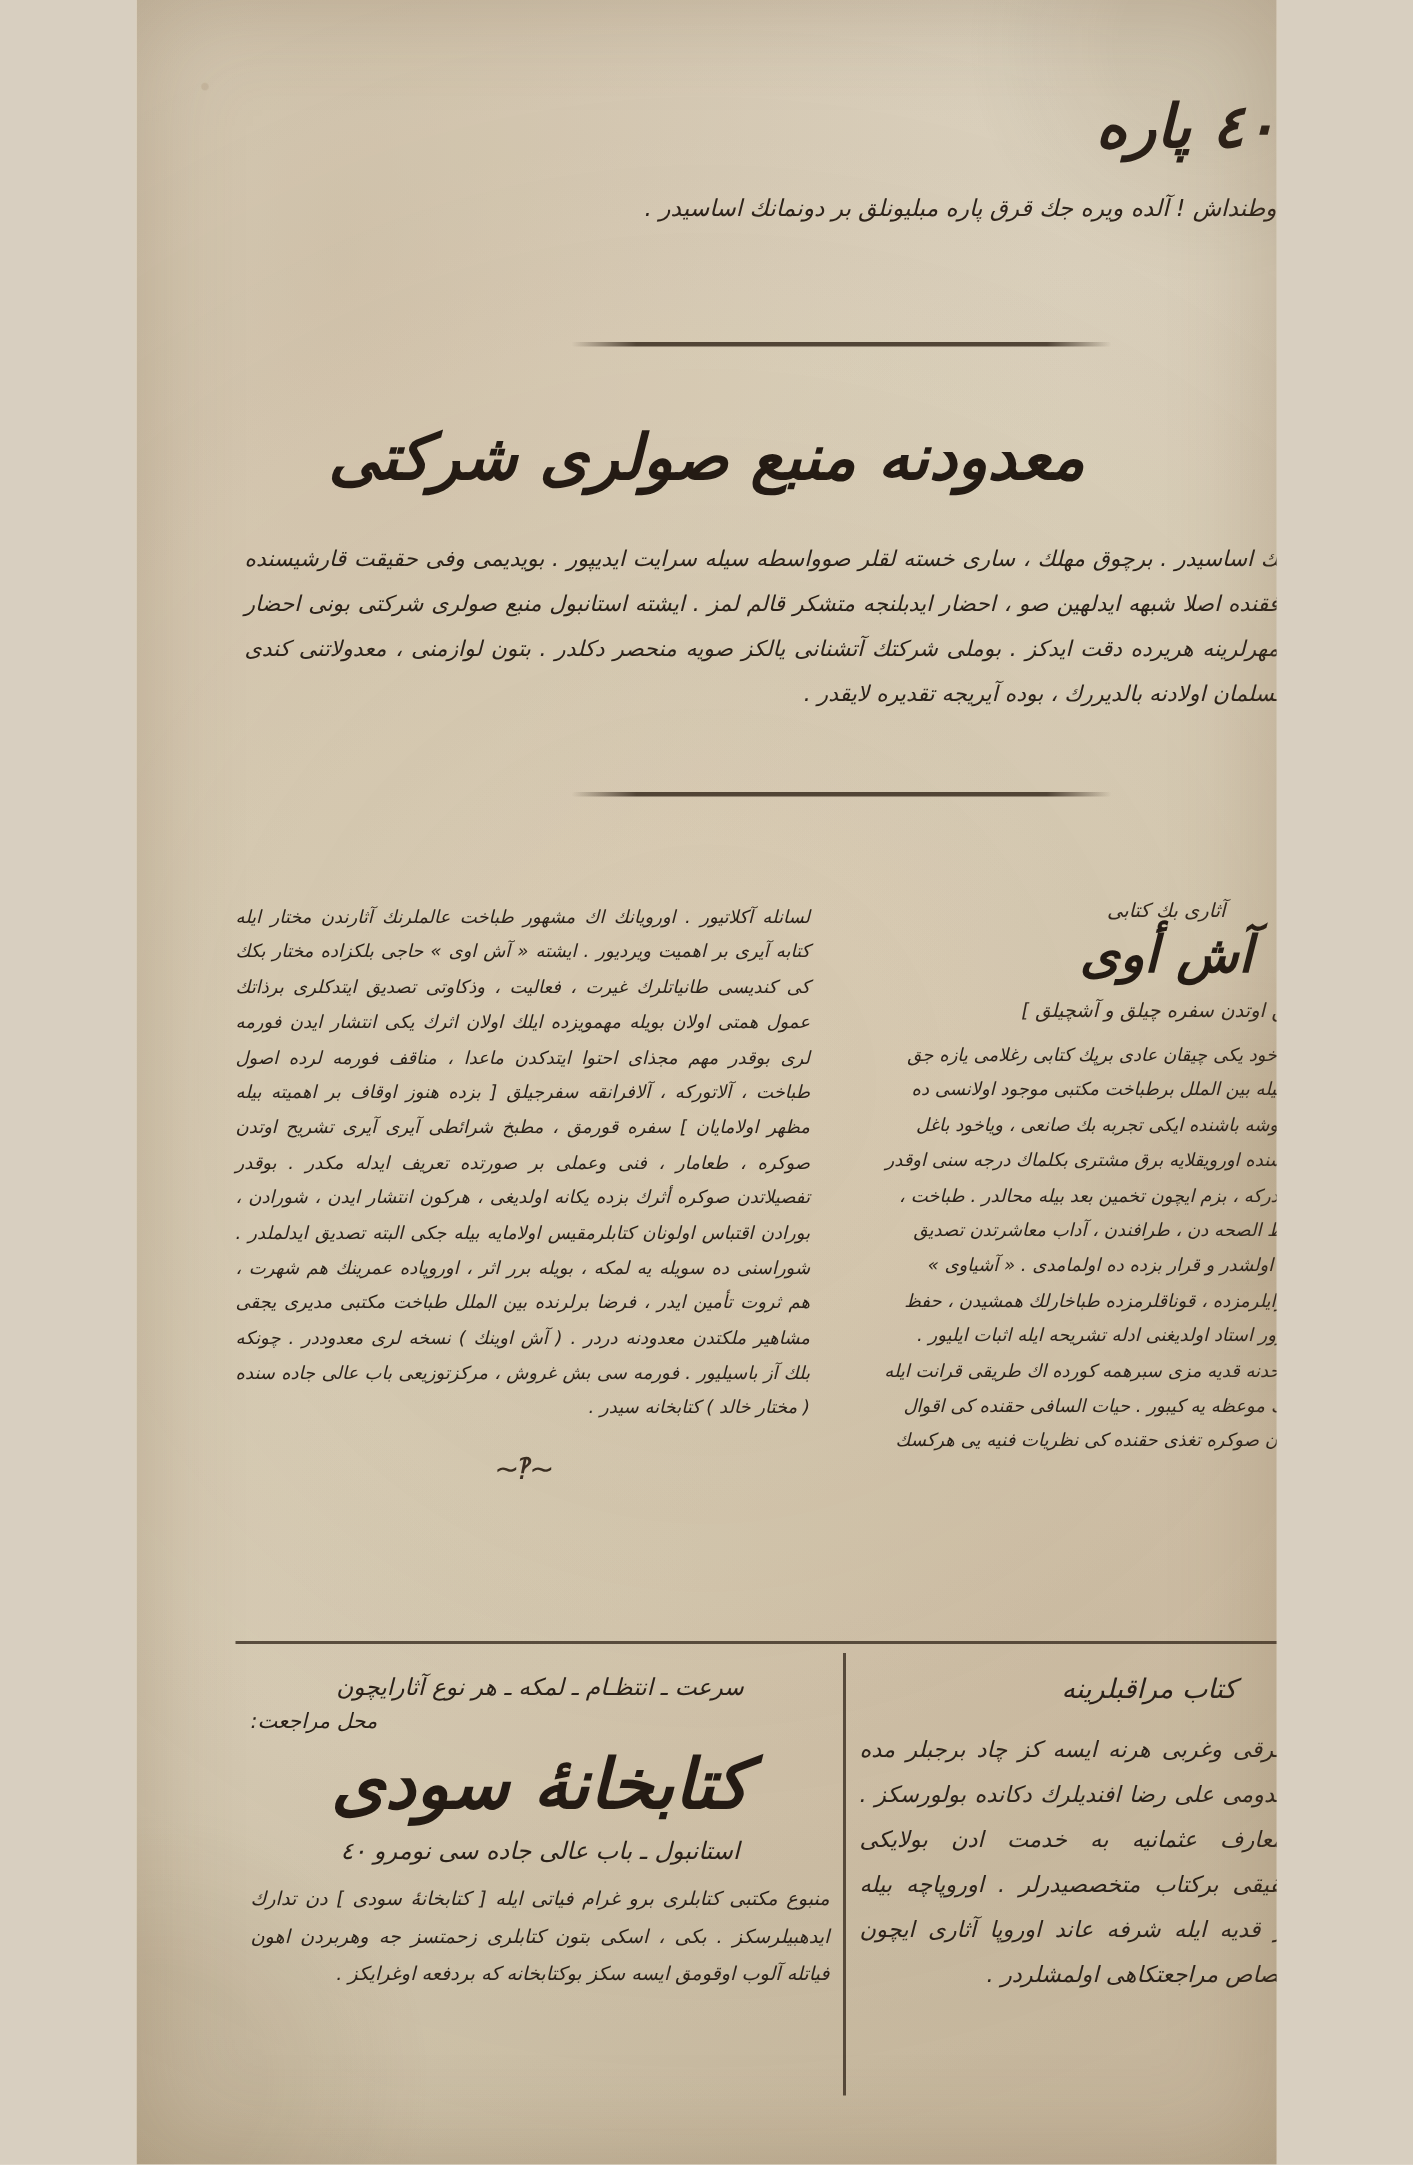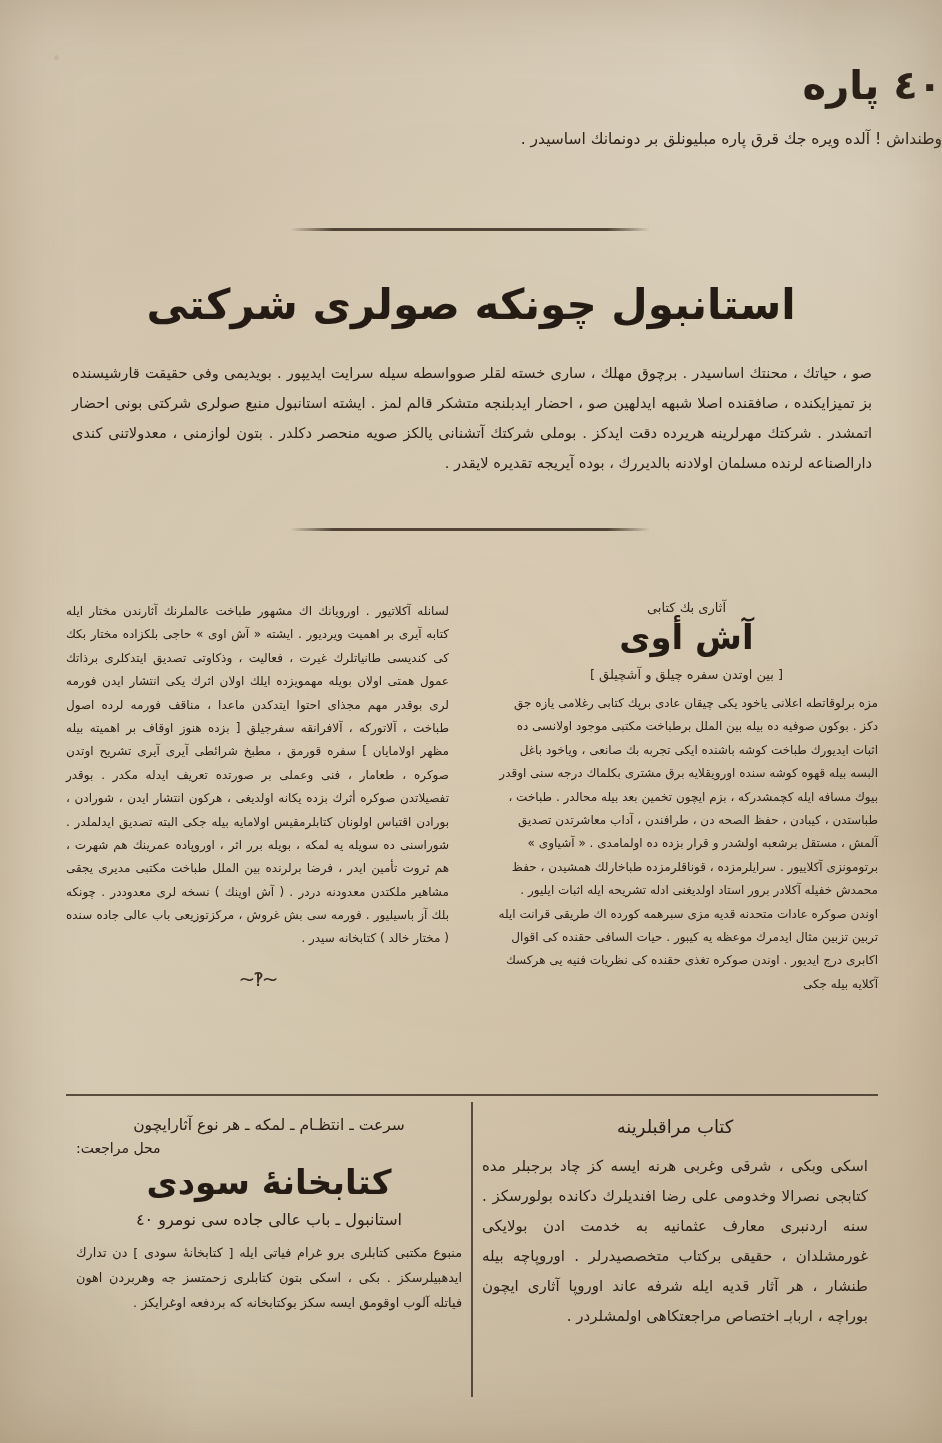--- a/index.html
+++ b/index.html
@@ -5,29 +5,30 @@
   html, body {
     margin: 0;
     padding: 0;
     background: #d8cfc0;
   }
   body {
     font-family: "DejaVu Sans", sans-serif;
   }
   #page {
     position: relative;
-    width: 942px;
+    width: 760px;
     height: 1443px;
     margin: 0 auto;
     overflow: hidden;
     background:
       radial-gradient(ellipse at 18% 12%, rgba(205,186,158,0.55) 0%, rgba(205,186,158,0) 55%),
       radial-gradient(ellipse at 85% 80%, rgba(198,178,150,0.5) 0%, rgba(198,178,150,0) 60%),
       linear-gradient(160deg, #e5dcc9 0%, #ded3bd 35%, #d9cdb5 70%, #cfc1a6 100%);
     color: #2b2119;
+    font-style: italic;
   }
   
   .grain {
     position: absolute;
     inset: 0;
     pointer-events: none;
     background:
       radial-gradient(circle at 6% 4%, rgba(120,90,55,0.13) 0 2px, rgba(0,0,0,0) 3px),
       radial-gradient(circle at 94% 2%, rgba(120,90,55,0.10) 0 60px, rgba(0,0,0,0) 160px),
       radial-gradient(circle at 2% 96%, rgba(130,100,60,0.12) 0 70px, rgba(0,0,0,0) 180px),
@@ -211,21 +212,21 @@
     margin-bottom: 6px;
   }
   .ad-contact {
     font-size: 14px;
     text-align: left;
     color: #2a2018;
     margin-bottom: 6px;
     padding-right: 32px;
   }
   .ad-brand {
-    font-size: 34px;
+    font-size: 46px;
     text-align: center;
     color: #241b14;
     margin: 2px 0 8px 0;
     font-weight: 600;
   }
   .ad-address {
     font-size: 16px;
     text-align: center;
     color: #2a2018;
     margin-bottom: 12px;
@@ -244,21 +245,21 @@
 
   <div class="grain"></div>
 
   <div class="masthead">
     <div class="price rtl">٤٠ پاره</div>
     <div class="slogan rtl">وطنداش ! آلده ويره جك قرق پاره  مبليونلق بر دونمانك اساسيدر .</div>
   </div>
 
   <div class="rule" id="rule-top"></div>
 
-  <div class="headline rtl">استانبول چونكه صولری شرکتی</div>
+  <div class="headline rtl">معدودنه منبع صولری شرکتی</div>
 
   <div class="lead rtl">صو ، حياتك ، محنتك اساسيدر . برچوق مهلك ، ساری خسته لقلر  صوواسطه سيله سرايت ايديپور . بويديمی وفی حقيقت قارشيسنده بز  تميزايكنده ، صافقنده اصلا شبهه ايدلهين صو ، احضار ايدبلنجه متشكر قالم لمز .  ايشته استانبول منبع صولری شرکتی بونی احضار اتمشدر . شرکتك مهرلرينه هريرده دقت ايدكز . بوملی شرکتك آتشنانی يالكز صويه منحصر دكلدر . بتون لوازمنی ، معدولاتنی كندی دارالصناعه لرنده مسلمان اولادنه بالدیررك ، بوده آيريجه تقديره لايقدر .</div>
 
   <div class="rule" id="rule-mid"></div>
 
   <div class="cols">
 
     <div class="col col-right">
       <div class="kicker rtl">آثاری بك كتابی</div>
       <div class="col-title rtl">آش أوی</div>

